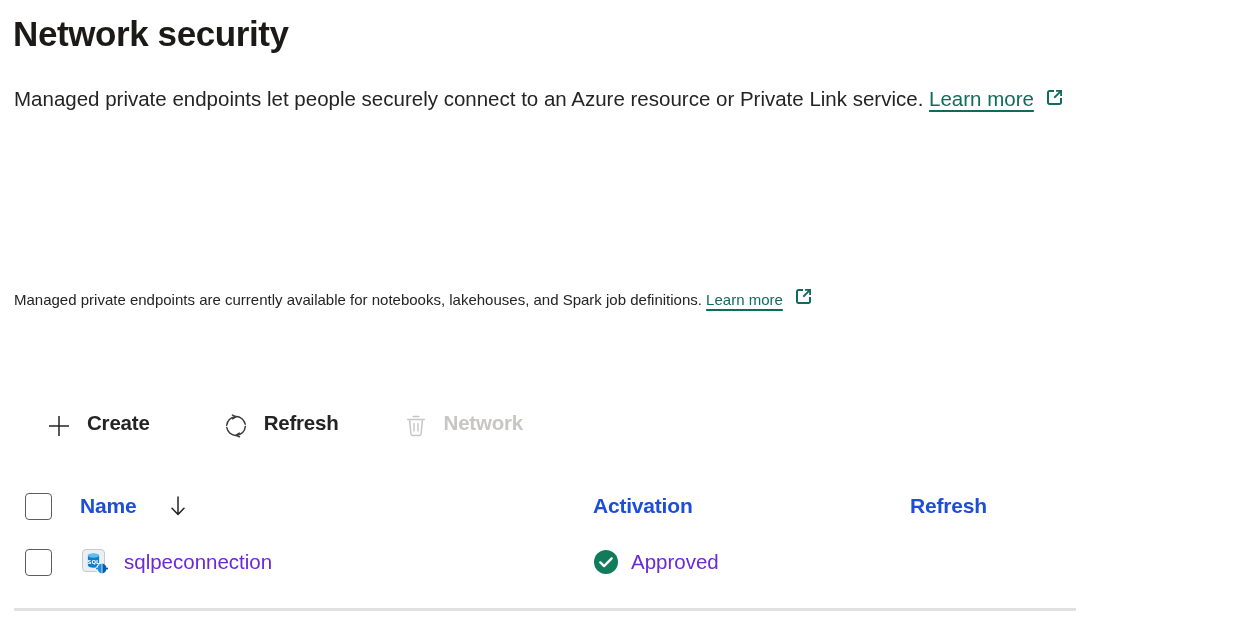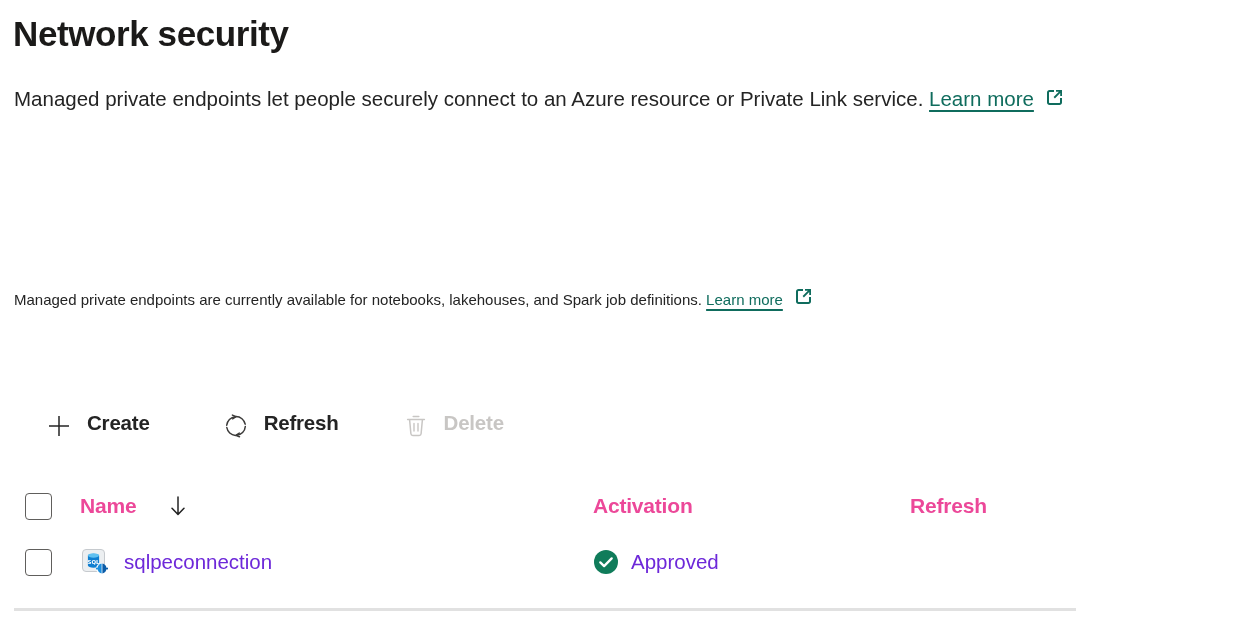--- a/index.html
+++ b/index.html
@@ -169,21 +169,21 @@
     border: 1.6px solid #605e5c;
     border-radius: 4px;
     background: #ffffff;
     cursor: pointer;
     flex: none;
   }
 
   .col-header {
     font-size: 21px;
     font-weight: bold;
-    color: #ec4899;
+    color: #1d4ed8;
     letter-spacing: -0.2px;
     white-space: nowrap;
     cursor: pointer;
   }
   .sort-arrow {
     margin-left: 16px;
     display: inline-flex;
     align-items: center;
     cursor: pointer;
   }
@@ -268,21 +268,21 @@
     <span class="tb-gap2"></span>
 
     <button class="tb-btn disabled" disabled="">
       <span class="tb-icon">
         <svg width="28" height="28" viewBox="0 0 28 28">
           <path d="M11.2 4.6 L16.8 4.6 M5.6 7.4 L22.4 7.4" fill="none" stroke="#c8c6c4" stroke-width="1.5" stroke-linecap="round"></path>
           <path d="M7.6 7.8 L8.9 21.8 C9 22.8 9.8 23.5 10.8 23.5 L17.2 23.5 C18.2 23.5 19 22.8 19.1 21.8 L20.4 7.8" fill="none" stroke="#c8c6c4" stroke-width="1.5" stroke-linejoin="round"></path>
           <path d="M12 11.5 L12 19 M16 11.5 L16 19" fill="none" stroke="#c8c6c4" stroke-width="1.4" stroke-linecap="round"></path>
         </svg>
       </span>
-      <span>Delete</span>
+      <span>Network</span>
     </button>
 
   </div>
 
   <div class="table">
 
     <div class="row">
       <div class="cell-check">
         <div class="checkbox"></div>
       </div>

